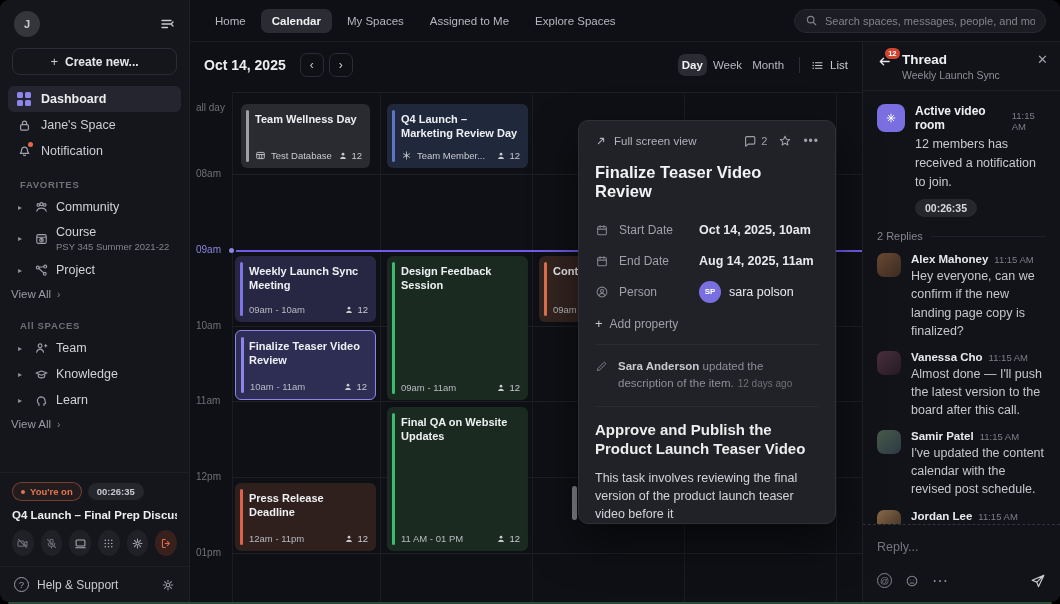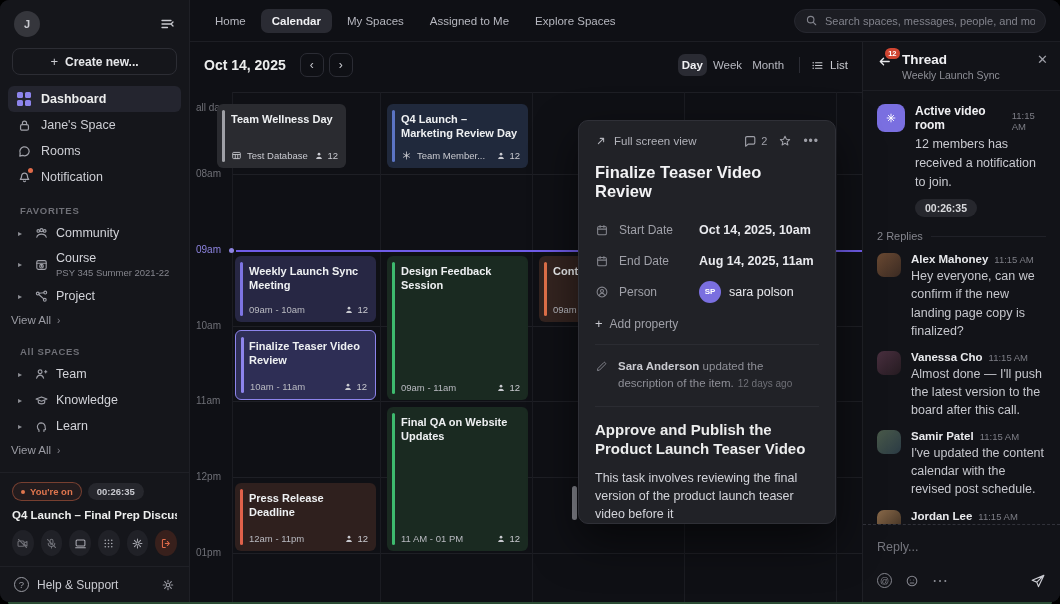--- a/index.html
+++ b/index.html
@@ -183,28 +183,20 @@
         <div class="nav-item">
           <span class="icon16">
                 <svg width="15" height="15" viewBox="0 0 16 16" fill="none" stroke="currentColor" stroke-width="1.3" stroke-linecap="round">
                   <rect x="3.8" y="7" width="8.4" height="6" rx="1.6"></rect>
                   <path d="M5.8 7V5.6a2.2 2.2 0 014.4 0V7"></path>
                 </svg>
               </span>
           <span>Jane's Space</span>
         </div>
         <div class="nav-item">
-          <span class="icon16">
-                <svg width="15" height="15" viewBox="0 0 16 16" fill="none" stroke="currentColor" stroke-width="1.3" stroke-linejoin="round">
-                  <path d="M13 8a5 5 0 10-9.6 2L3 13l3-.9A5 5 0 0013 8z"></path>
-                </svg>
-              </span>
-          <span>Rooms</span>
-        </div>
-        <div class="nav-item">
           <span class="icon16 bell-wrap">
             <svg width="15" height="15" viewBox="0 0 16 16" fill="none" stroke="currentColor" stroke-width="1.3" stroke-linecap="round" stroke-linejoin="round">
                   <path d="M8 3.3c-1.9 0-3.1 1.4-3.1 3.2 0 2.3-.9 3-1.4 3.5h9c-.5-.5-1.4-1.2-1.4-3.5 0-1.8-1.2-3.2-3.1-3.2z"></path>
                   <path d="M6.9 11.8a1.2 1.2 0 002.2 0"></path>
                 </svg>
             <span class="bell-dot"></span>
           </span>
           <span>Notification</span>
         </div>
       </div>
@@ -429,21 +421,21 @@
       <div class="tlabel now" style="top:156px">09am</div>
       <div class="tlabel" style="top:232px">10am</div>
       <div class="tlabel" style="top:307px">11am</div>
       <div class="tlabel" style="top:383px">12pm</div>
       <div class="tlabel" style="top:459px">01pm</div>
 
       <div class="nowdot" style="left:39px;top:160px"></div>
       <div class="nowline" style="top:162px"></div>
       <div class="scroll-thumb" style="left:382px;top:398px"></div>
 
-      <div class="ev gray" style="left:27px;top:16px;width:129px;height:64px">
+      <div class="ev gray" style="left:51px;top:16px;width:129px;height:64px">
         <div class="ev-title">Team Wellness Day</div>
         <div class="ev-foot">
           <span class="ev-meta">
                 <svg width="11" height="11" viewBox="0 0 16 16" fill="none" stroke="currentColor" stroke-width="1.3">
                   <rect x="2.5" y="3.5" width="11" height="9" rx="1.2"></rect>
                   <path d="M2.5 6.5h11M6.2 6.5v6M9.8 6.5v6"></path>
                 </svg>
                 <span class="mtxt">Test Database</span>
               </span>
           <span class="ev-count">

